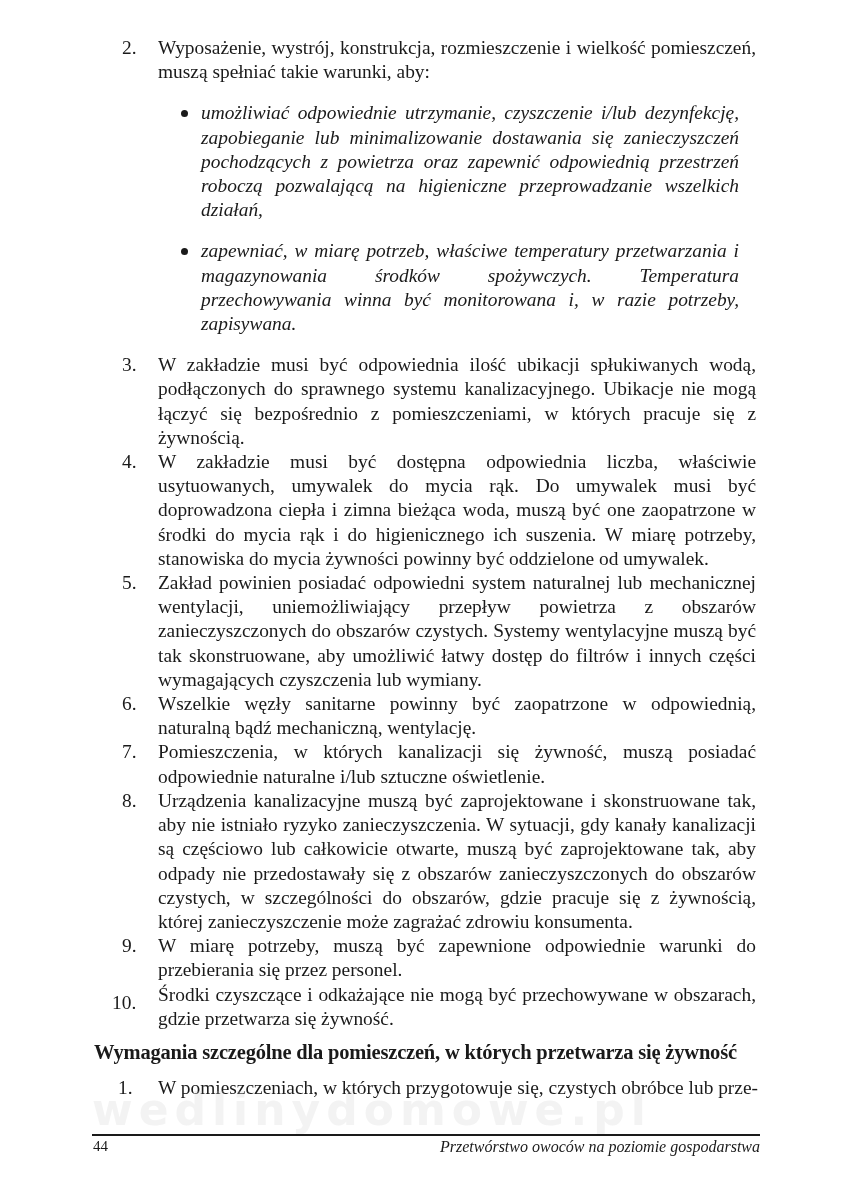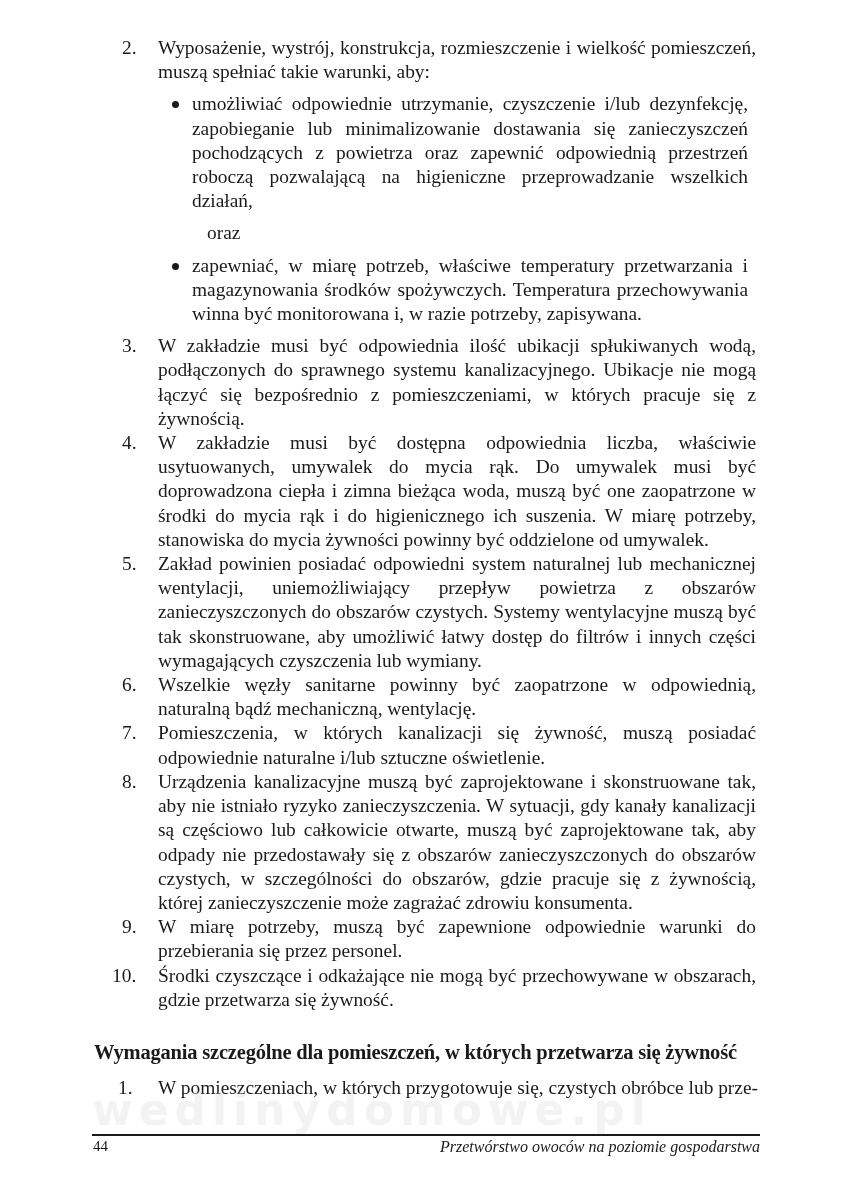--- a/index.html
+++ b/index.html
@@ -6,22 +6,22 @@
     body {
       width: 850px; height: 1200px; position: relative; overflow: hidden;
       font-family: "Liberation Serif", "DejaVu Serif", serif;
       color: #1a1a1a;
     }
     .page { position: absolute; left: 0; top: 0; width: 850px; height: 1200px; }
     .content { position: absolute; left: 122px; top: 36px; width: 634px; }
     .text { font-size: 19.4px; line-height: 24.2px; text-align: justify; }
     .num-item { position: relative; padding-left: 36px; margin: 0; }
     .num-item .num { position: absolute; left: 0; top: 0; }
-    .num-item.two-digit .num { left: -10px; }
-    .bullets { margin: 8px; padding: 0; list-style: none; }
+    .num-item.two-digit .num { left: -10px; margin-top: 8px; }
+    .bullets { margin: 17px; padding: 0; list-style: none; font-style: italic; }
     .bullet-item { position: relative; padding-left: 26px; }
     .bullet-item .dot {
       position: absolute; left: 6px; top: 9px; width: 7px; height: 7px;
       border-radius: 50%; background: #1a1a1a;
     }
     .oraz { padding-left: 49px; }
     .section-heading {
       position: absolute; left: 94px; top: 1039px; width: 680px;
       font-weight: bold; font-size: 20.5px; line-height: 26px; white-space: nowrap;
       letter-spacing: -0.2px;
@@ -50,21 +50,20 @@
 
     <div class="num-item">
       <span class="num">2.</span>
       <div>Wyposażenie, wystrój, konstrukcja, rozmieszczenie i wielkość pomieszczeń, muszą spełniać takie warunki, aby:</div>
       <ul class="bullets">
         <li class="bullet-item">
           <span class="dot"></span>
           <span>umożliwiać odpowiednie utrzymanie, czyszczenie i/lub dezynfekcję, zapobieganie lub minimalizowanie dostawania się zanieczyszczeń pochodzących z powietrza oraz zapewnić odpowiednią przestrzeń roboczą pozwalającą na higieniczne przeprowadzanie wszelkich działań,</span>
         </li>
       </ul>
-      <div class="oraz">oraz</div>
       <ul class="bullets">
         <li class="bullet-item">
           <span class="dot"></span>
           <span>zapewniać, w miarę potrzeb, właściwe temperatury przetwarzania i magazynowania środków spożywczych. Temperatura przechowywania winna być monitorowana i, w razie potrzeby, zapisywana.</span>
         </li>
       </ul>
     </div>
 
     <div class="num-item">
       <span class="num">3.</span>

